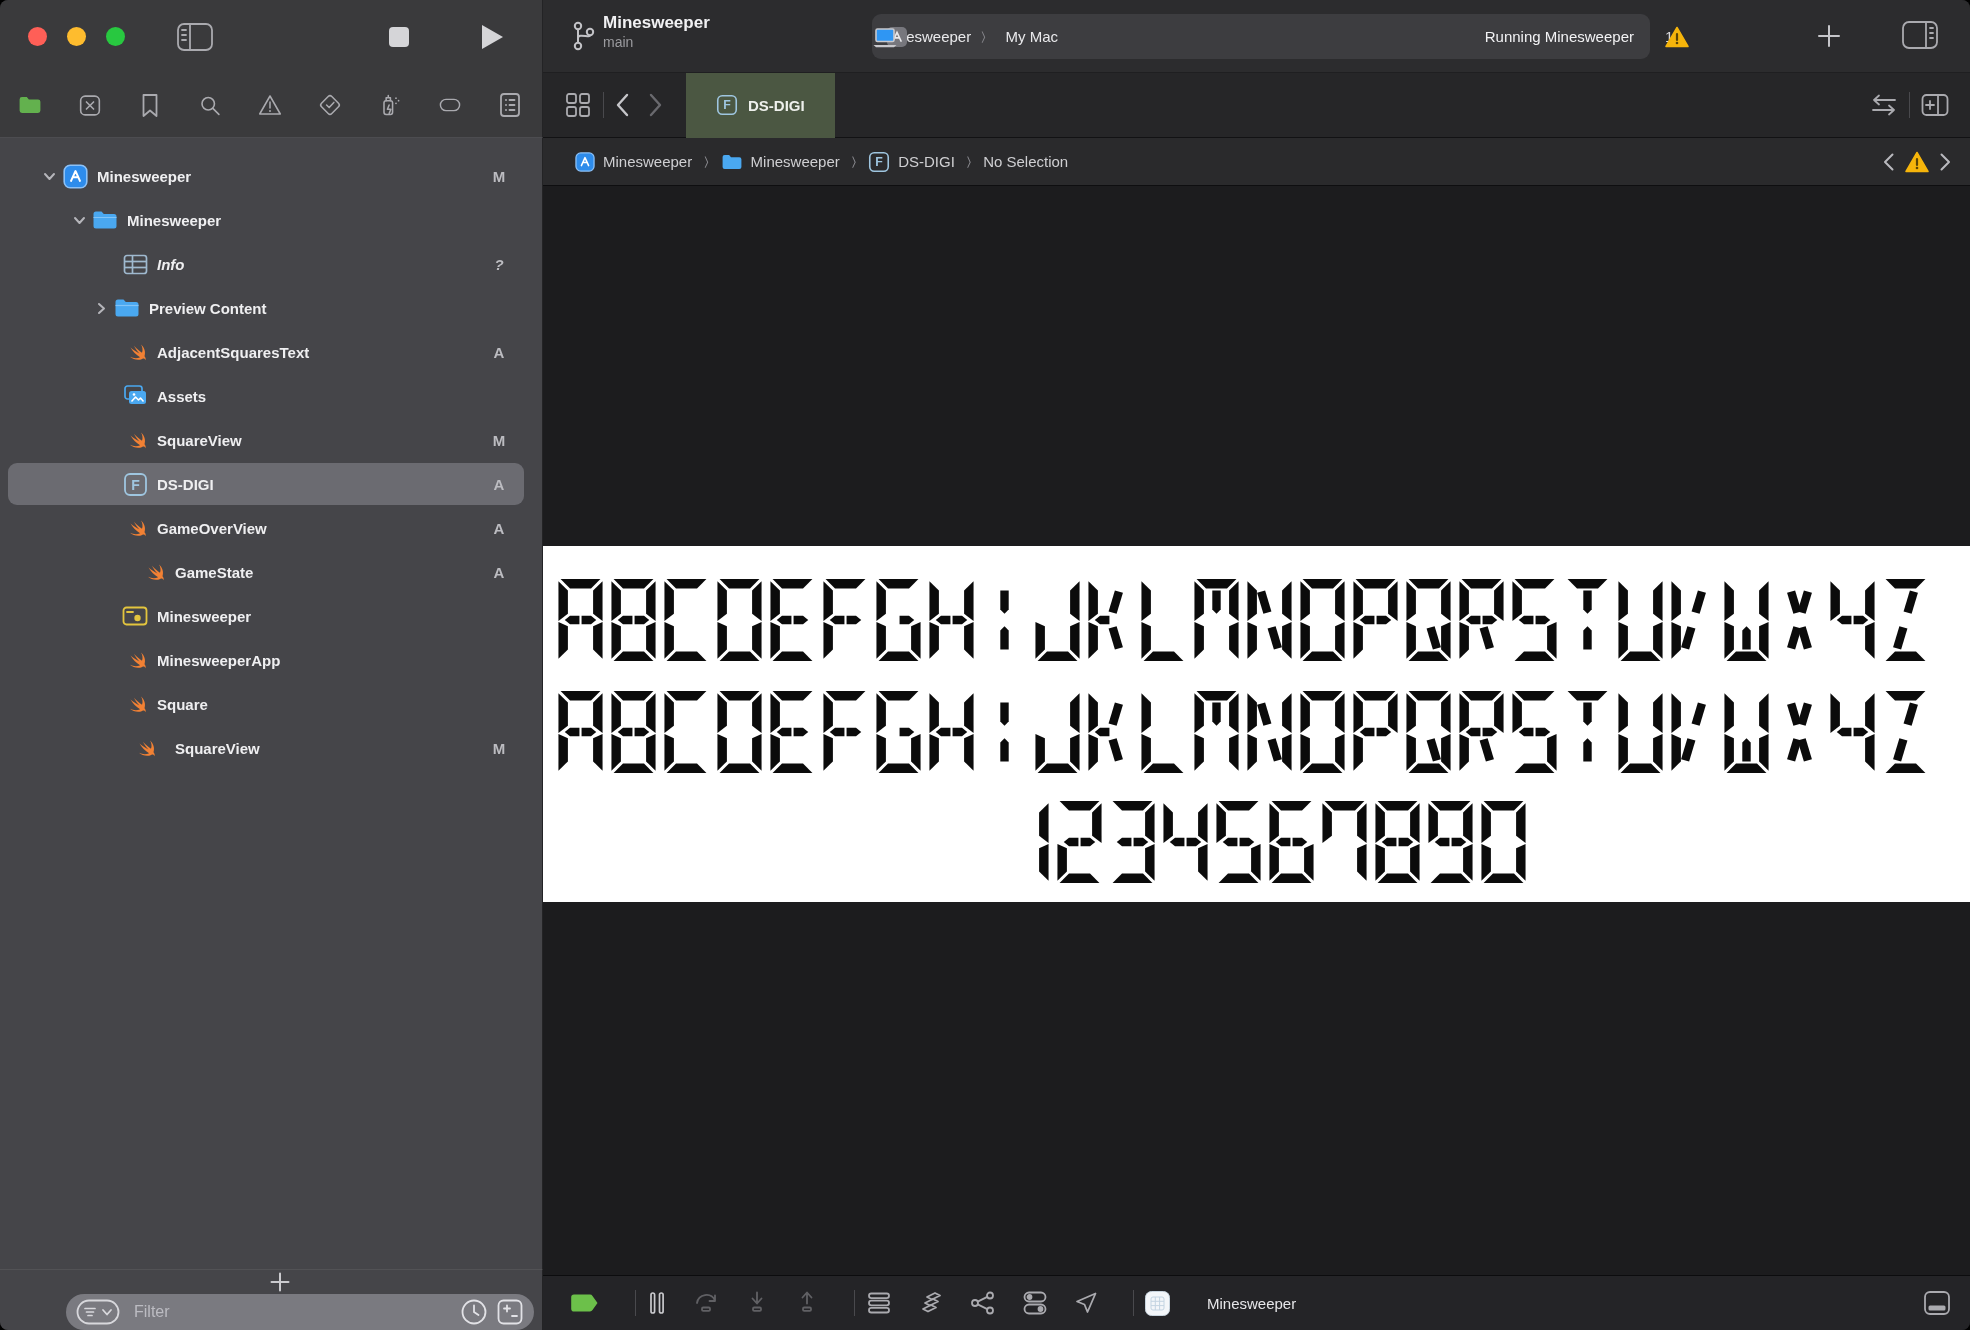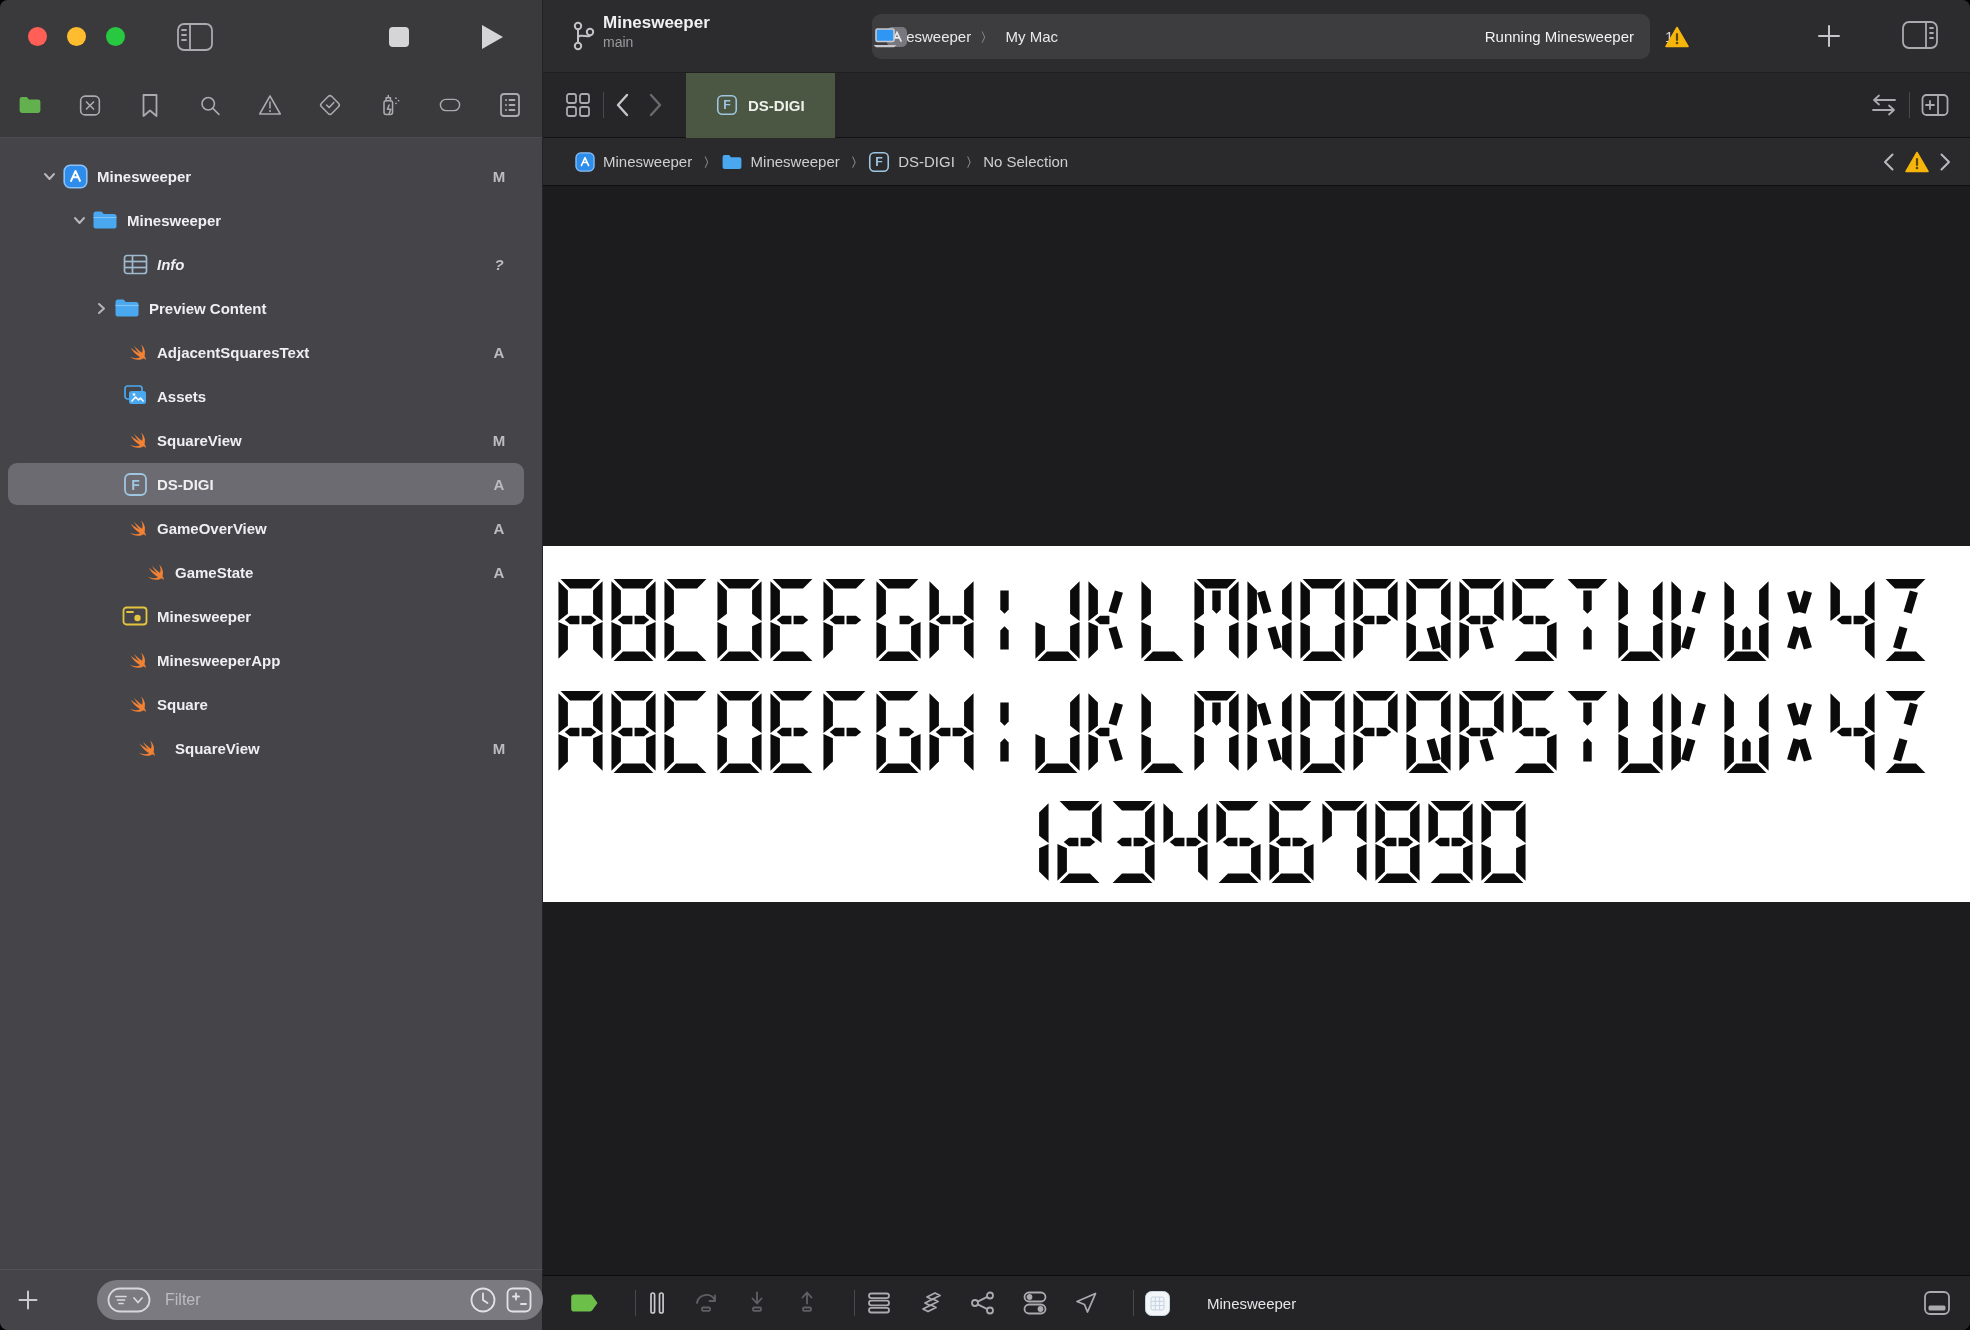--- a/index.html
+++ b/index.html
@@ -31,21 +31,21 @@
   .vdiv{width:1px;height:26px;background:#49494d;margin:0 10px;flex:none;}
   
   .sidebar{position:absolute;left:0;top:138px;width:543px;height:1192px;background:#454549;border-right:1px solid #232325;box-sizing:border-box;}
   .tree{position:absolute;left:0;top:16px;right:0;}
   .srow{position:relative;height:44px;display:flex;align-items:center;color:#efeff1;font-size:15px;font-weight:700;}
   .srow .chev{width:26px;flex:none;display:flex;justify-content:center;}
   .srow .ficon{width:26px;flex:none;display:flex;justify-content:center;margin-right:9px;}
   .srow .badge{position:absolute;right:30px;width:26px;text-align:center;color:#bcbcc1;font-size:15px;font-weight:700;}
   .srow.selected::before{content:"";position:absolute;left:8px;right:18px;top:1px;bottom:1px;background:#6b6b71;border-radius:9px;z-index:0;}
   .srow>*{position:relative;z-index:1;}
-  .filterbar{position:absolute;left:0;bottom:0;width:543px;height:60px;border-top:1px solid rgba(255,255,255,.07);display:flex;align-items:center;}
+  .filterbar{position:absolute;left:0;bottom:0;width:543px;height:60px;border-top:1px solid rgba(255,255,255,.07);display:flex;align-items:center;flex-direction:column;}
   .filter-field{position:relative;margin-left:57px;width:468px;height:40px;background:#7a7a80;border-radius:20px;display:flex;align-items:center;}
   .filter-field .ph{color:#bcbcc2;font-size:16px;margin-left:14px;}
   
   .crumbbar{position:absolute;left:543px;top:138px;width:1427px;height:48px;background:#2a2a2c;border-bottom:1px solid #0e0e10;box-sizing:border-box;display:flex;align-items:center;color:#cfcfd2;font-size:15px;}
   .crumbbar .crumbs{display:flex;align-items:center;margin-left:32px;}
   .crumbbar .csep{color:#8b8b90;margin:0 12px;font-size:13px;}
   .crumbbar .citem{display:flex;align-items:center;gap:8px;}
   .crumb-right{margin-left:auto;margin-right:18px;display:flex;align-items:center;gap:10px;}
   
   .content{position:absolute;left:543px;top:186px;width:1427px;height:1089px;background:#1c1c1e;}

